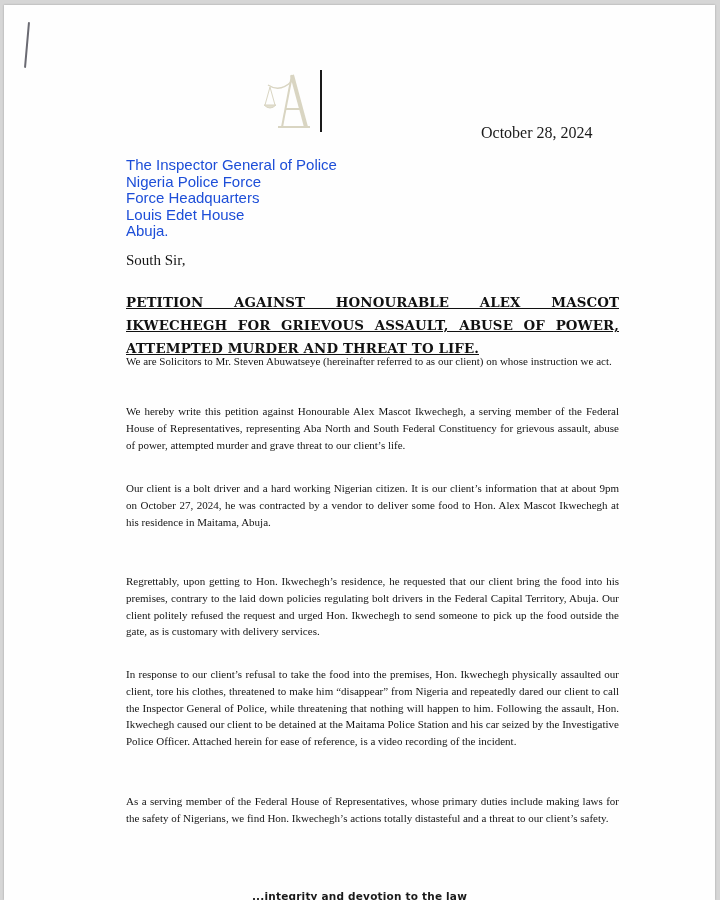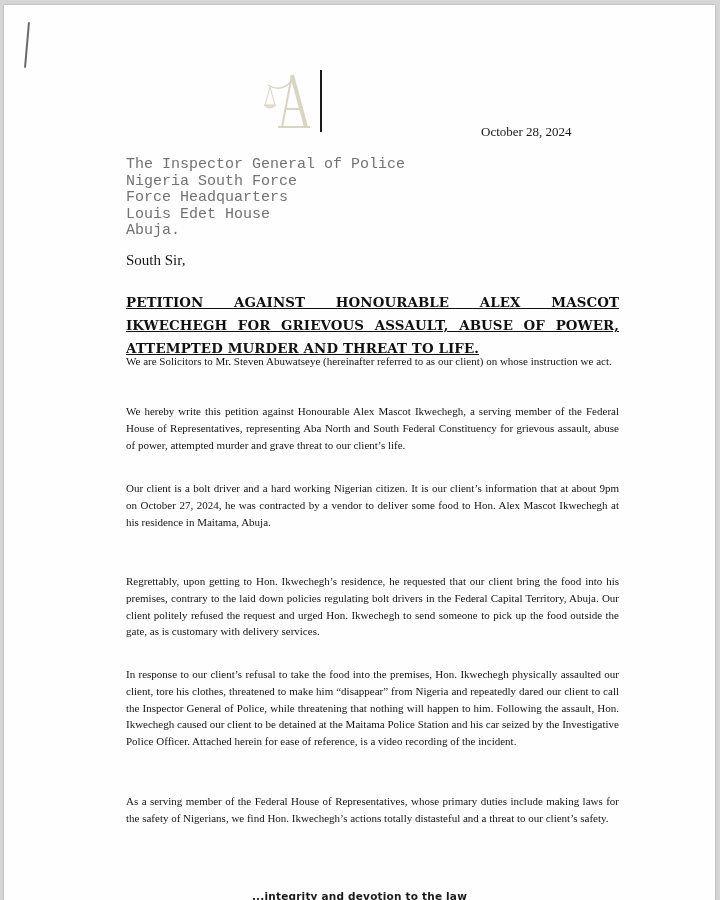--- a/index.html
+++ b/index.html
@@ -29,26 +29,26 @@
     font-size:23px; font-weight:normal; letter-spacing:0px; color:#141414;
     transform:scaleX(0.78); transform-origin:left center; white-space:nowrap;
     line-height:26px;
   }
   .logo-sub {
     font-family:"DejaVu Sans","Liberation Sans", sans-serif;
     font-size:11.5px; font-weight:bold; letter-spacing:3px; color:#141414;
     margin-top:4px; white-space:nowrap;
   }
   .date {
-    position:absolute; left:477px; top:119px; font-size:13px; color:#1a1a1a;
+    position:absolute; left:477px; top:119px; font-size:16px; color:#1a1a1a;
     font-family:"Liberation Serif","DejaVu Serif", serif;
   }
   .addr {
-    position:absolute; left:122px; top:152px; font-size:15px; line-height:16.6px; color:#737373;
-    font-family:Liberation Mono, monospace;
+    position:absolute; left:122px; top:152px; font-size:15px; line-height:16.6px; color:#1d4ed8;
+    font-family:Liberation Sans, sans-serif;
   }
   .addr div { white-space:nowrap; }
   .salutation {
     position:absolute; left:122px; top:247px; font-size:15px; color:#151515;
     font-family:"Liberation Serif","DejaVu Serif", serif;
   }
   .subject {
     position:absolute; left:122px; top:286px; width:493px;
     font-size:13.4px; font-weight:bold; line-height:23px; color:#111;
     text-decoration:underline; text-align:justify; text-align-last:left;
@@ -93,21 +93,21 @@
         </g>
       </svg>
     </div>
     <div class="logo-divider"></div>
   </div>
 
   <div class="date">October 28, 2024</div>
 
   <div class="addr">
     <div>The Inspector General of Police</div>
-    <div>Nigeria South Force</div>
+    <div>Nigeria Police Force</div>
     <div>Force Headquarters</div>
     <div>Louis Edet House</div>
     <div>Abuja.</div>
   </div>
 
   <div class="salutation">South Sir,</div>
 
   <div class="subject">PETITION AGAINST HONOURABLE ALEX MASCOT IKWECHEGH FOR GRIEVOUS ASSAULT, ABUSE OF POWER, ATTEMPTED MURDER AND THREAT TO LIFE.</div>
 
   <div class="body-text p1">We are Solicitors to Mr. Steven Abuwatseye (hereinafter referred to as our client) on whose instruction we act.</div>

